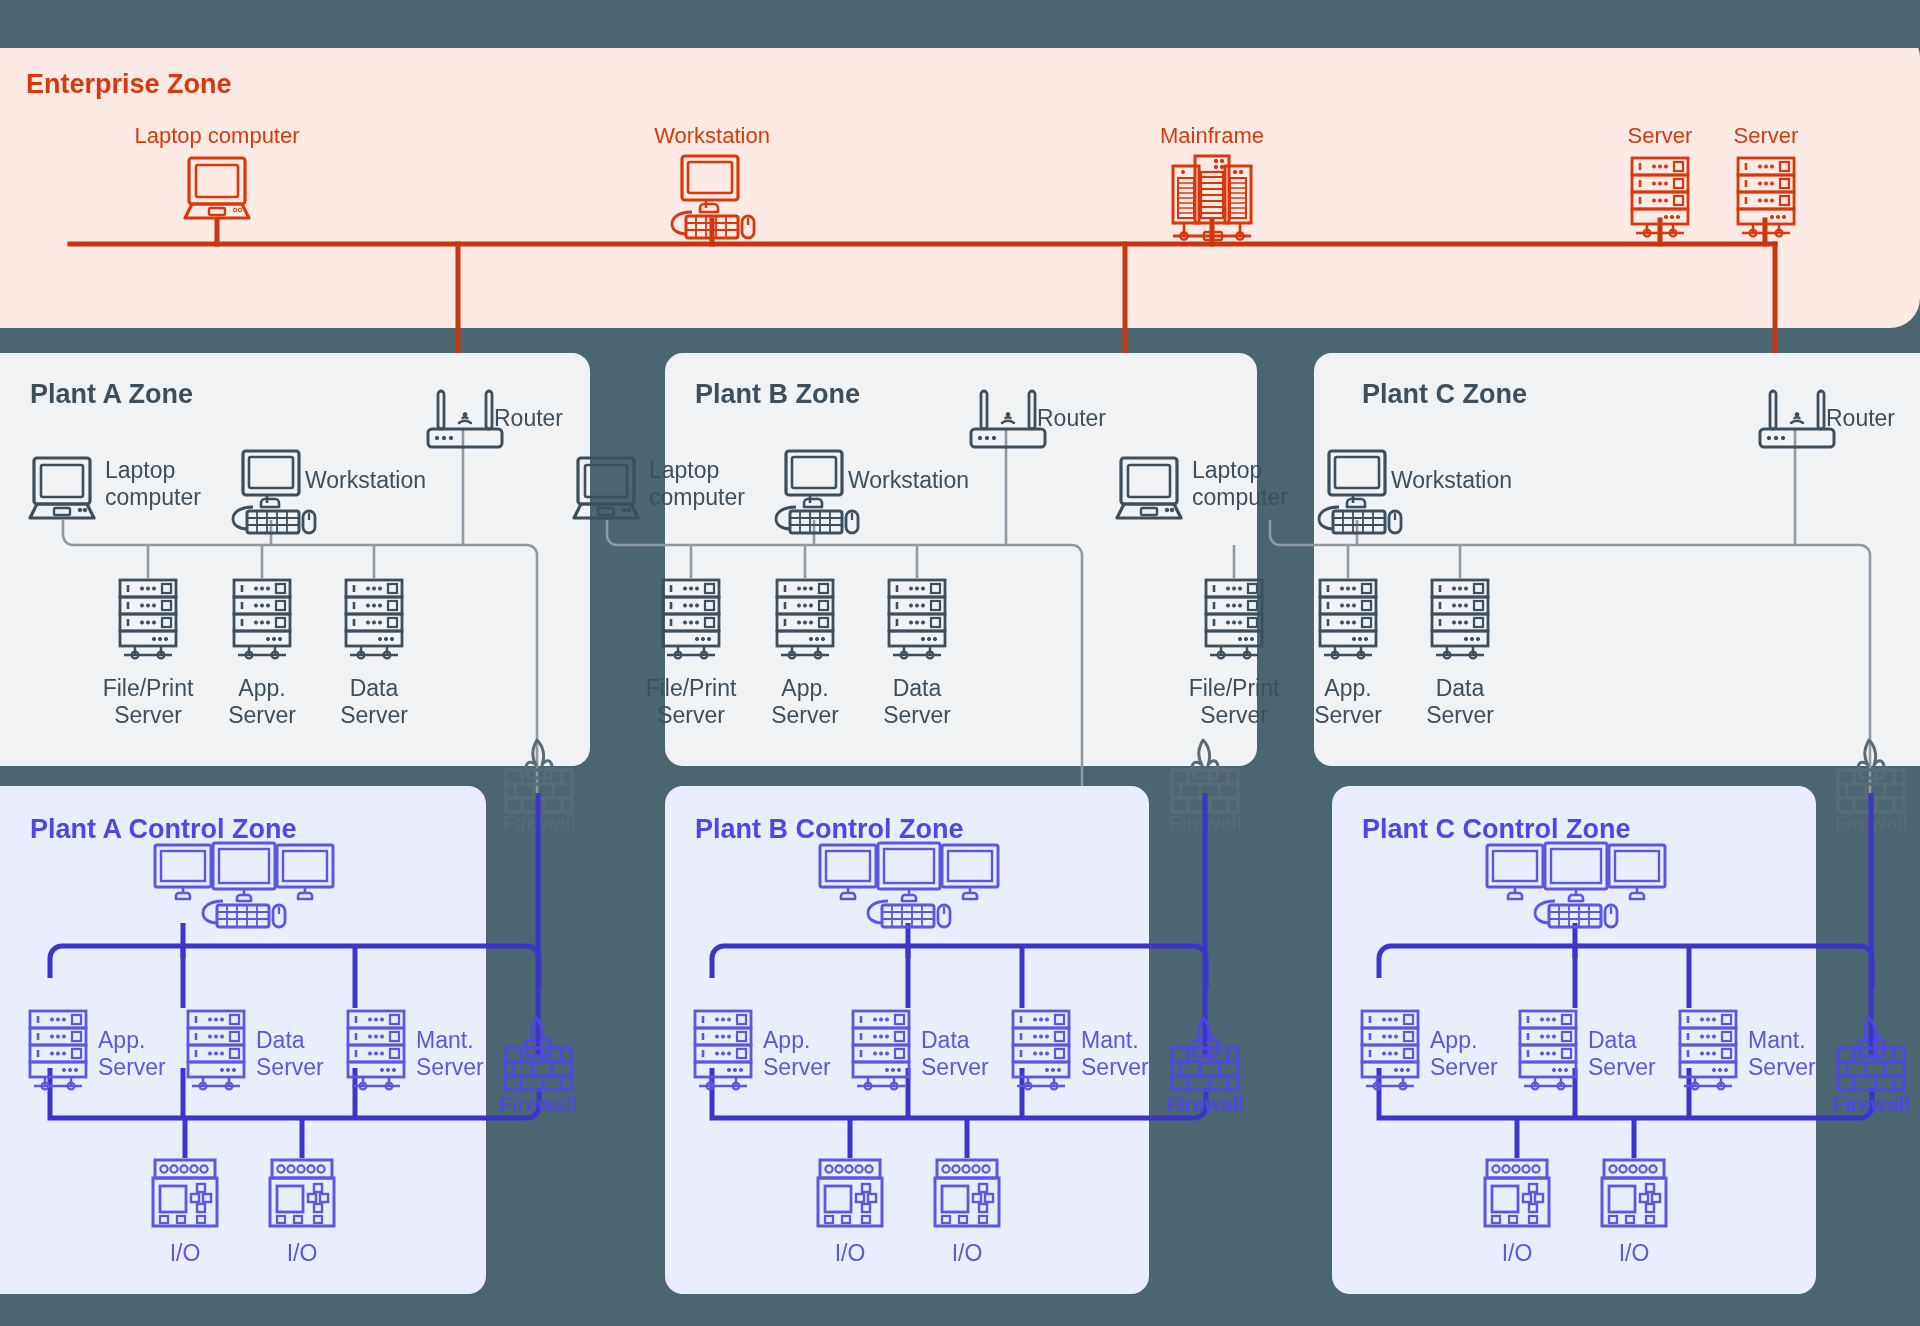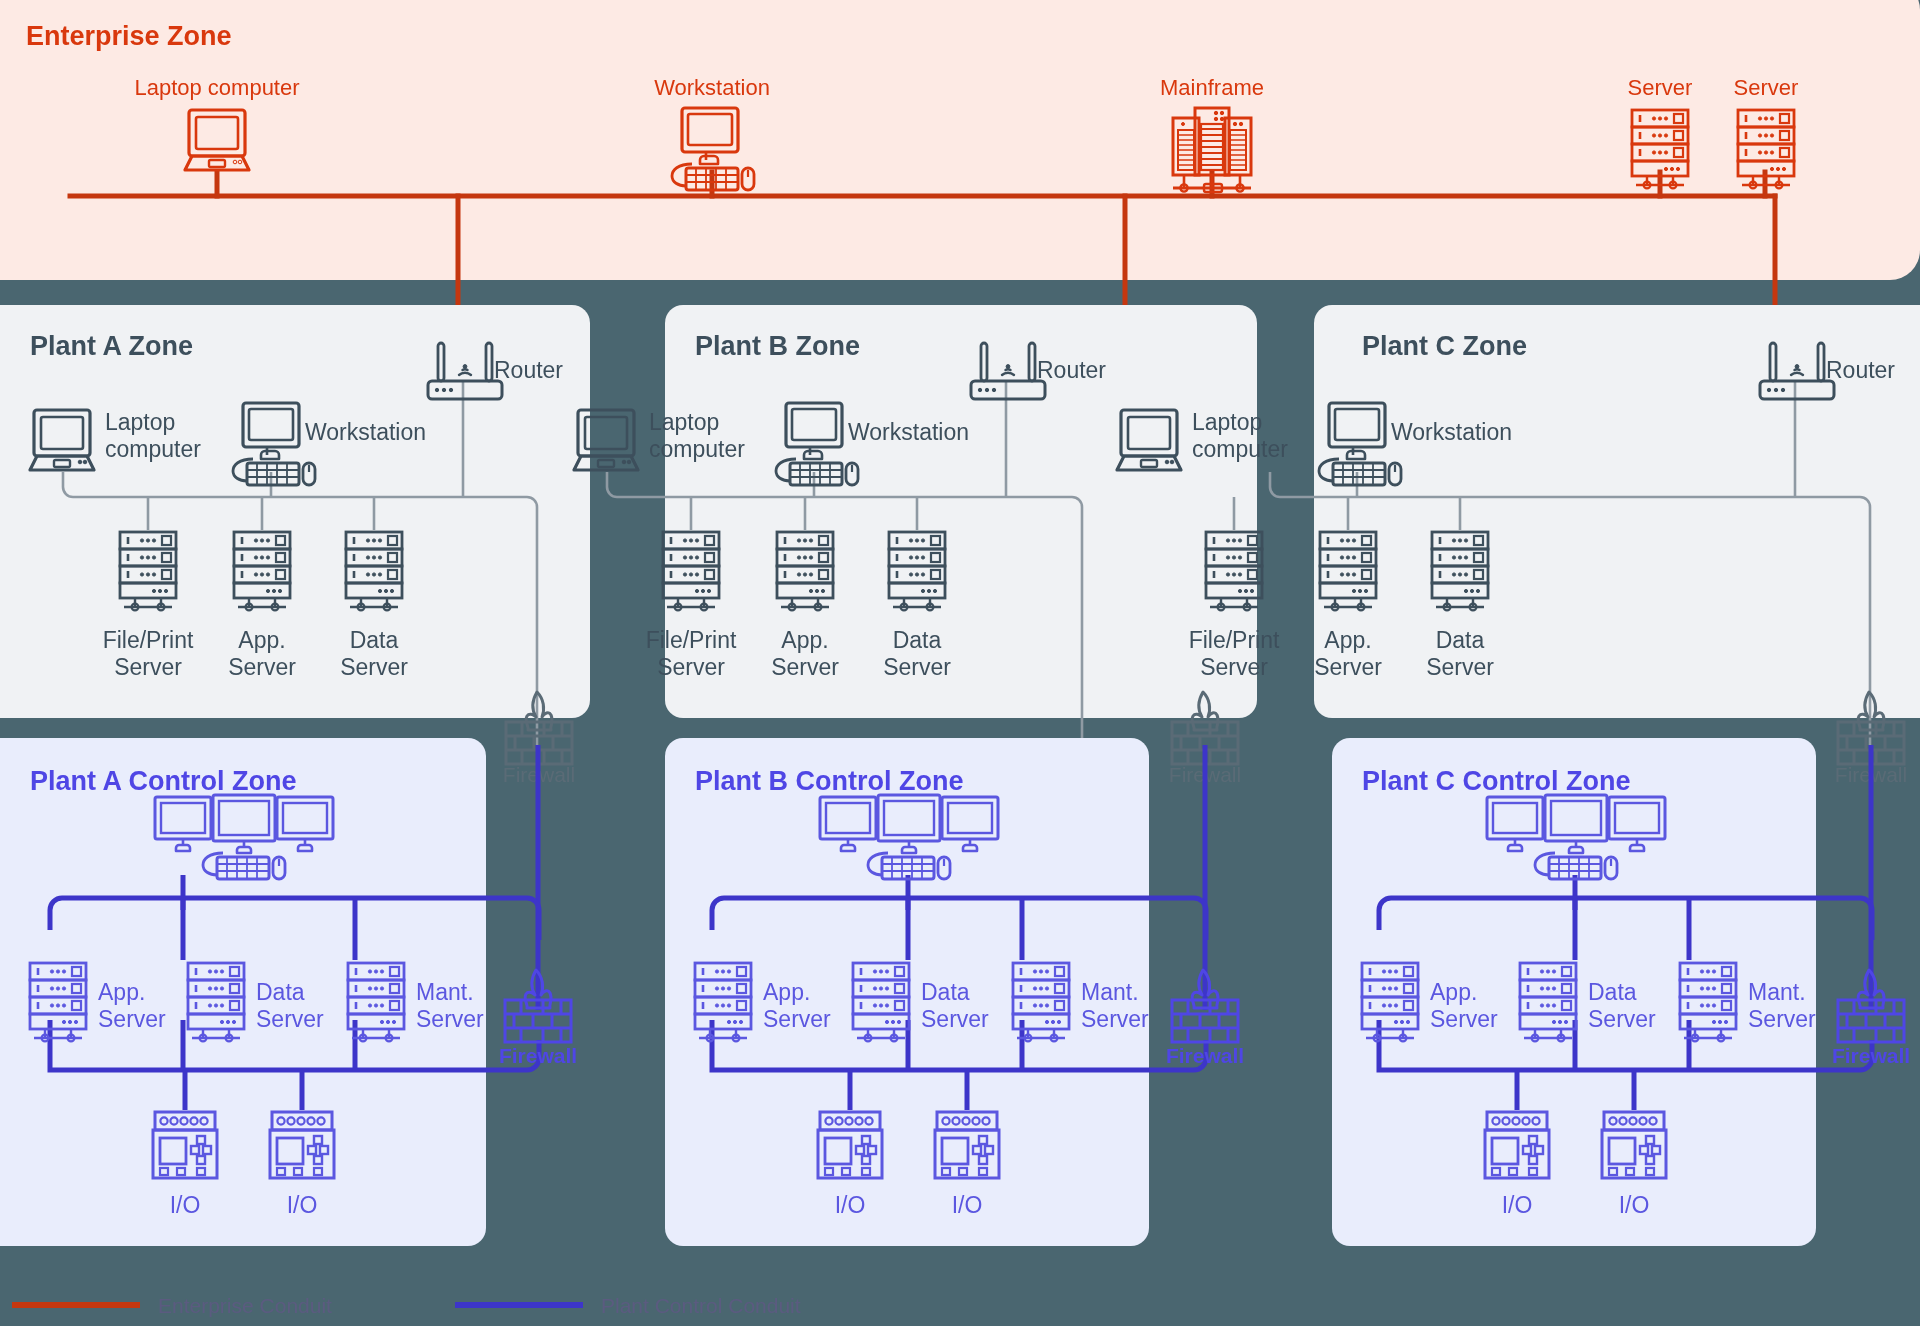--- a/index.html
+++ b/index.html
@@ -3,21 +3,21 @@
 <meta charset="utf-8">
 <style>
   html,body{margin:0;padding:0;}
   body{
     width:1920px;height:1326px;
     background:#4a6670;
     font-family:"Liberation Sans", sans-serif;
     overflow:hidden;
     position:relative;
   }
-  .stage{position:absolute;inset:0;width:1920px;height:1230px;}
+  .stage{position:absolute;inset:0;width:1920px;height:1230px;margin-top:48px;}
   svg.diagram{position:absolute;top:0;left:0;width:1920px;height:1326px;display:block;}
 
   .zone-title-ent{font:bold 27px "Liberation Sans",sans-serif;fill:#d9380d;}
   .zone-title-plant{font:bold 27px "Liberation Sans",sans-serif;fill:#3d4f5c;}
   .zone-title-ctrl{font:bold 27px "Liberation Sans",sans-serif;fill:#4f46e5;}
 
   .lbl-ent{font:22px "Liberation Sans",sans-serif;fill:#d9380d;}
   .lbl-plant{font:23px "Liberation Sans",sans-serif;fill:#3d4f5c;}
   .lbl-ctrl{font:23px "Liberation Sans",sans-serif;fill:#5b57e0;}
   .lbl-fw-plant{font:21px "Liberation Sans",sans-serif;fill:#5a6b76;}

